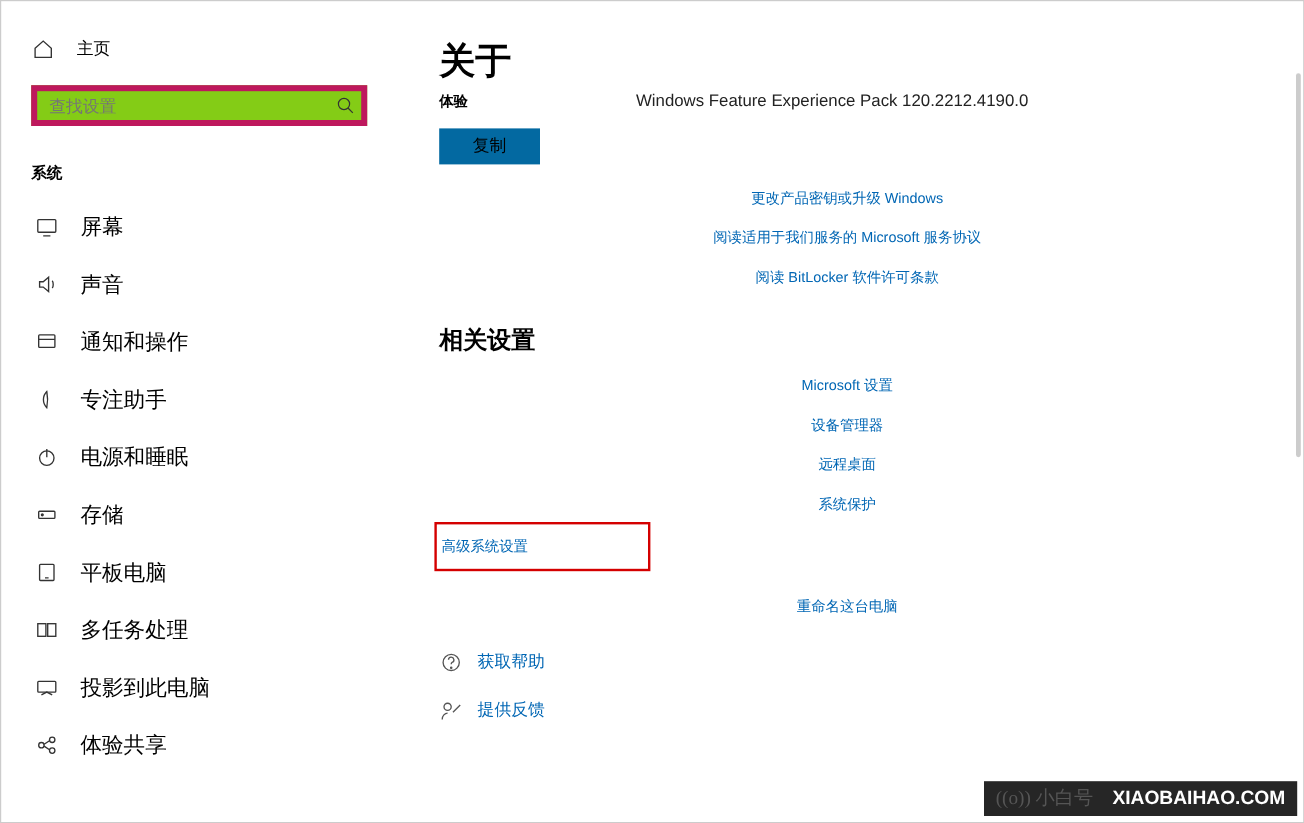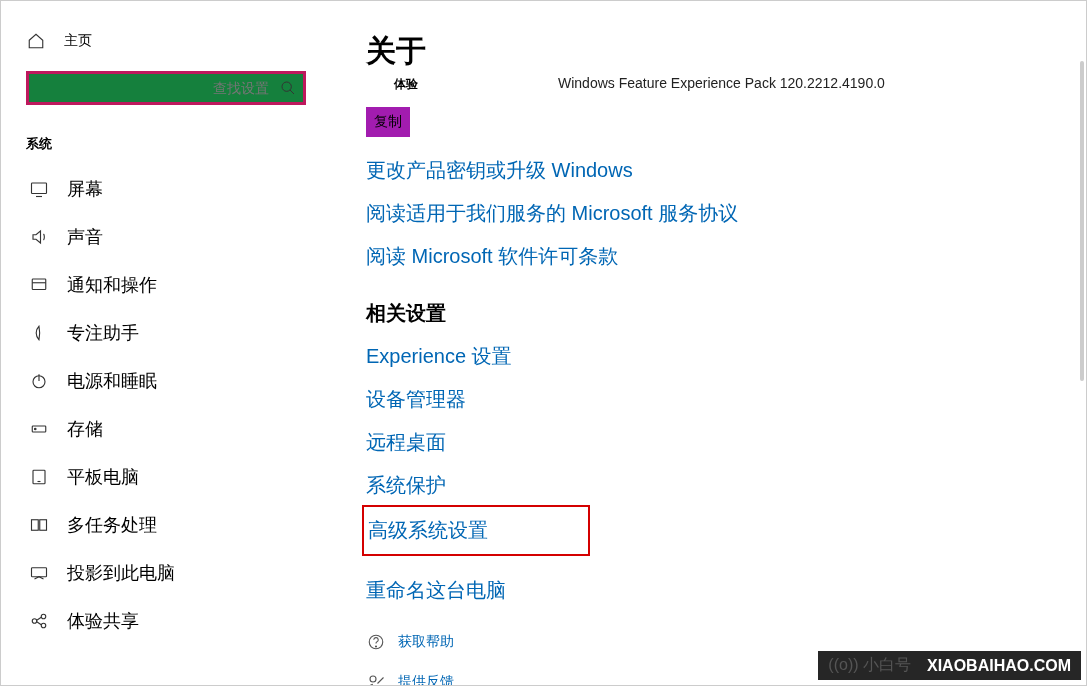--- a/index.html
+++ b/index.html
@@ -6,43 +6,43 @@
   body { width: 1087px; height: 686px; background: #fff; overflow: hidden; position: relative; }
   .window { width: 100%; height: 100%; display: flex; flex-direction: column; border: 1px solid #ccc; }
   .titlebar { height: 32px; display: flex; align-items: center; padding-left: 12px; font-size: 12px; }
   .titlebar .title { flex: 1; }
   .titlebar .winbtn { width: 46px; height: 32px; display: flex; align-items: center; justify-content: center; font-size: 14px; cursor: pointer; }
   .body { flex: 1; display: flex; overflow: hidden; }
   .sidebar { width: 325px; padding: 20px 0 0 0; overflow-y: auto; }
   .home { display: flex; align-items: center; padding: 10px 25px; font-size: 14px; cursor: pointer; }
   .home .icon { width: 20px; height: 20px; margin-right: 18px; display: flex; align-items: center; justify-content: center; }
   .searchwrap { margin: 10px 20px 20px 25px; }
-  .search { width: 100%; height: 34px; border: 3px solid #be185d; padding: 0 34px 0 10px; font-size: 14px; background: #15803d; text-align: right; }
+  .search { width: 100%; height: 34px; border: 5px solid #be185d; padding: 0 34px 0 10px; font-size: 14px; background: #84cc16; }
   .searchwrap { position: relative; }
   .searchicon { position: absolute; right: 10px; top: 50%; transform: translateY(-50%); font-size: 14px; color: #333; }
   .section-label { font-size: 13px; font-weight: 600; padding: 10px 25px 12px 25px; }
   .navitem { display: flex; align-items: center; padding: 12px 28px; font-size: 18px; cursor: pointer; }
   .navitem .icon { width: 20px; height: 20px; margin-right: 18px; display: flex; align-items: center; justify-content: center; color: #333; }
   .main { flex: 1; padding: 30px 40px 20px 40px; overflow-y: auto; position: relative; }
   .main h1 { font-size: 30px; font-weight: 600; margin-bottom: 4px; }
   .subhead { font-size: 12px; font-weight: 600; margin-bottom: 6px; }
   .featurepack { font-size: 14px; color: #222; margin-bottom: 16px; margin-left: 140px; margin-top: -24px;}
-  .featrow { display: flex; align-items: baseline; margin-left: 28px; }
-  .copybtn { background: #a21caf; border: none; padding: 6px 8px; font-size: 14px; margin-bottom: 20px; cursor: pointer; }
-  .link { color: #0066b4; font-size: 20px; display: block; margin-bottom: 16px; cursor: pointer; text-decoration: none; }
+  .featrow { display: flex; align-items: baseline; }
+  .copybtn { background: #0369a1; border: none; padding: 6px 28px; font-size: 14px; margin-bottom: 20px; cursor: pointer; }
+  .link { color: #0066b4; font-size: 12px; display: block; margin-bottom: 16px; cursor: pointer; text-decoration: none; text-align: center; }
   .related-title { font-size: 20px; font-weight: 600; margin-top: 30px; margin-bottom: 16px; }
   .highlighted { border: 2px solid #d40000; display: inline-block; padding: 10px 100px 10px 4px; margin-left: -4px; margin-top: -10px; margin-bottom: 21px; }
   .helprow { display: flex; align-items: center; margin-top: 28px; margin-bottom: 20px; }
   .helprow .hicon { width: 20px; height: 20px; margin-right: 12px; color: #555; display: flex; align-items: center; justify-content: center; }
   .helprow .hlink { color: #0066b4; font-size: 14px; cursor: pointer; }
   .feedrow { display: flex; align-items: center; margin-bottom: 10px; }
   .feedrow .hicon { width: 20px; height: 20px; margin-right: 12px; color: #555; display: flex; align-items: center; justify-content: center; }
   .feedrow .hlink { color: #0066b4; font-size: 14px; cursor: pointer; }
   .watermark { position: absolute; right: 6px; bottom: 6px; background: rgba(0,0,0,0.85); color: #fff; font-size: 16px; font-weight: 700; padding: 4px 10px; display: flex; align-items: center; gap: 8px; }
-  .watermark .wlogo { background: none; color: #555; font-weight: 400; font-size: 16px; padding-right: 8px; }
+  .watermark .wlogo { background: none; color: #555; font-weight: 400; font-size: 16px; padding-right: 8px; font-family: Liberation Serif, serif; }
   svg { display: block; }
   .scrollbar-fake { position: absolute; right: 2px; top: 60px; width: 4px; height: 320px; background: #ccc; border-radius: 2px; }
 </style>
 </head>
 <body>
 
 <div class="window">
 
   <div class="body">
 
@@ -163,24 +163,24 @@
     <div class="main">
       <h1>关于</h1>
       <div class="featrow">
         <div class="subhead">体验</div>
         <div class="featurepack">Windows Feature Experience Pack 120.2212.4190.0</div>
       </div>
       <button class="copybtn">复制</button>
 
       <a class="link">更改产品密钥或升级 Windows</a>
       <a class="link">阅读适用于我们服务的 Microsoft 服务协议</a>
-      <a class="link">阅读 Microsoft 软件许可条款</a>
+      <a class="link">阅读 BitLocker 软件许可条款</a>
 
       <div class="related-title">相关设置</div>
-      <a class="link">Experience 设置</a>
+      <a class="link">Microsoft 设置</a>
       <a class="link">设备管理器</a>
       <a class="link">远程桌面</a>
       <a class="link">系统保护</a>
       <span class="highlighted">
         <a class="link" style="margin-bottom:0">高级系统设置</a>
       </span>
       <a class="link">重命名这台电脑</a>
 
       <div class="helprow">
         <span class="hicon">

